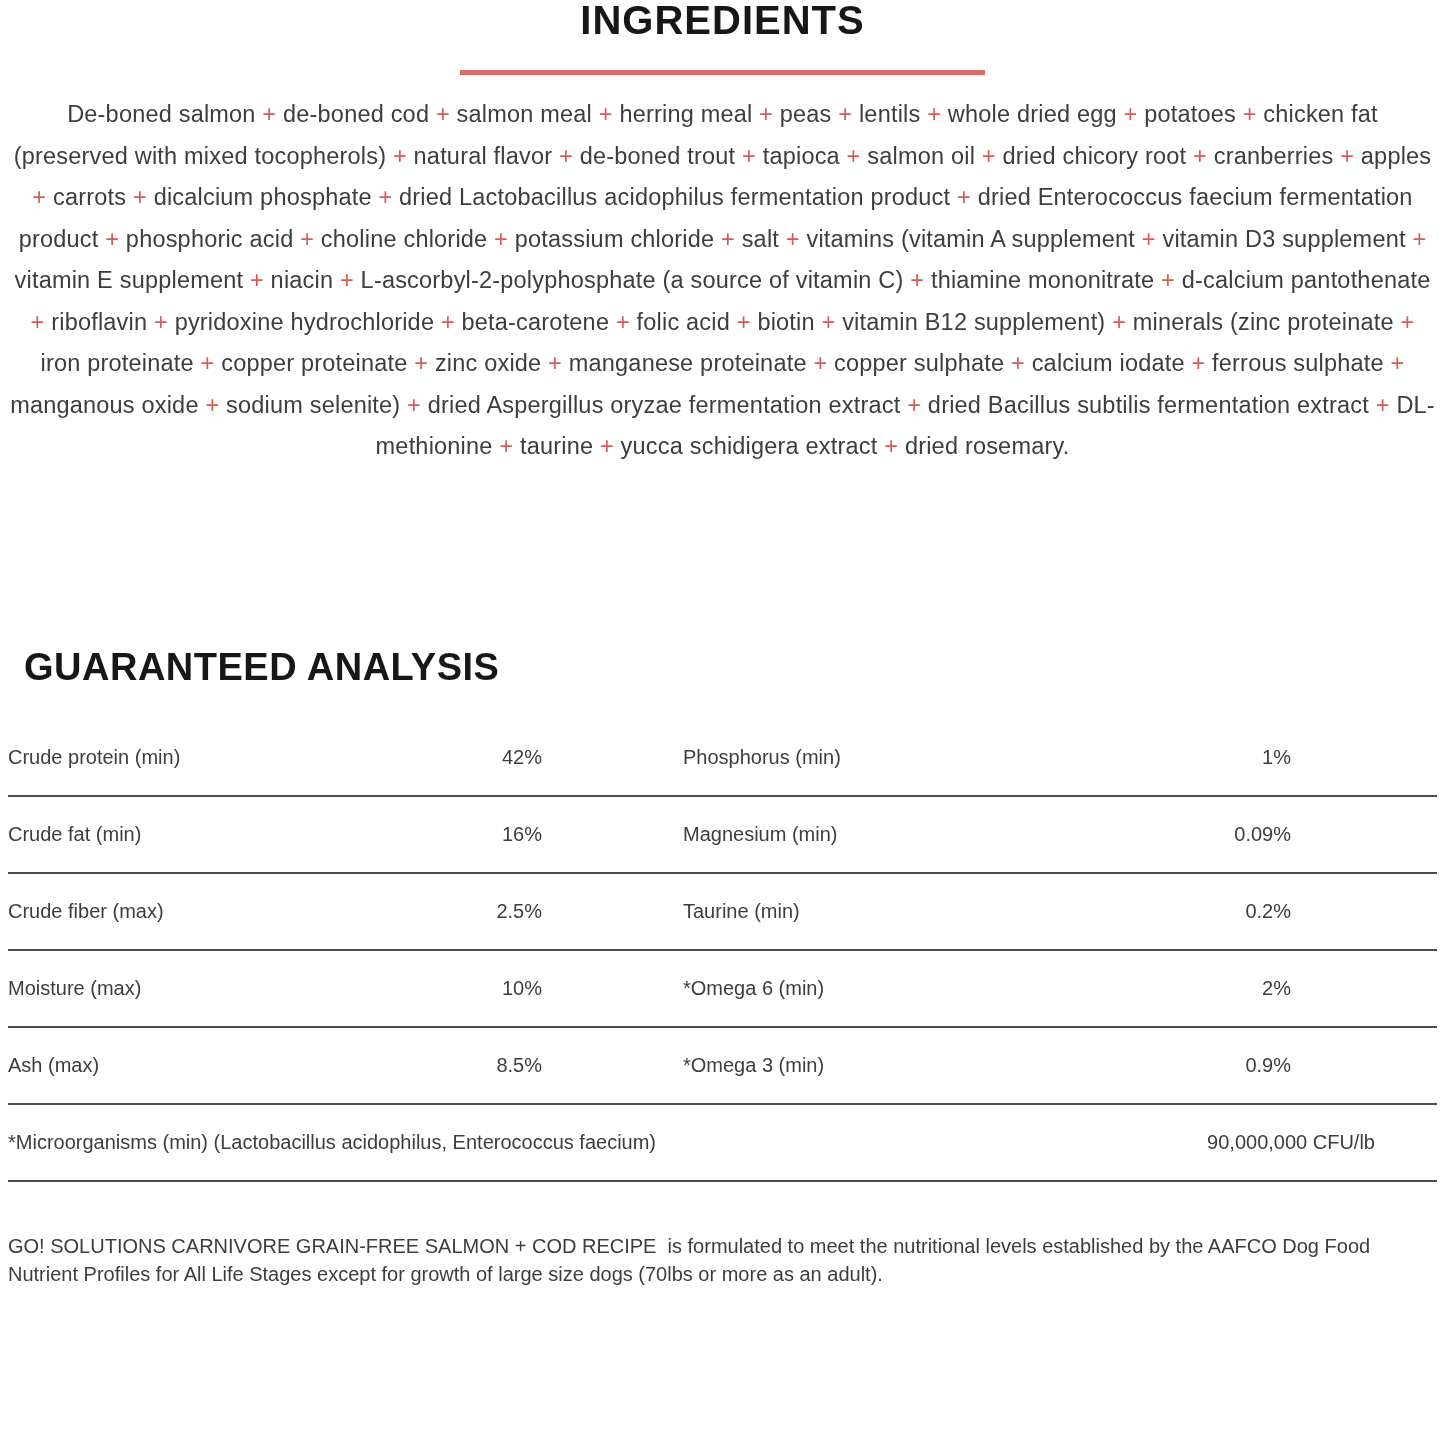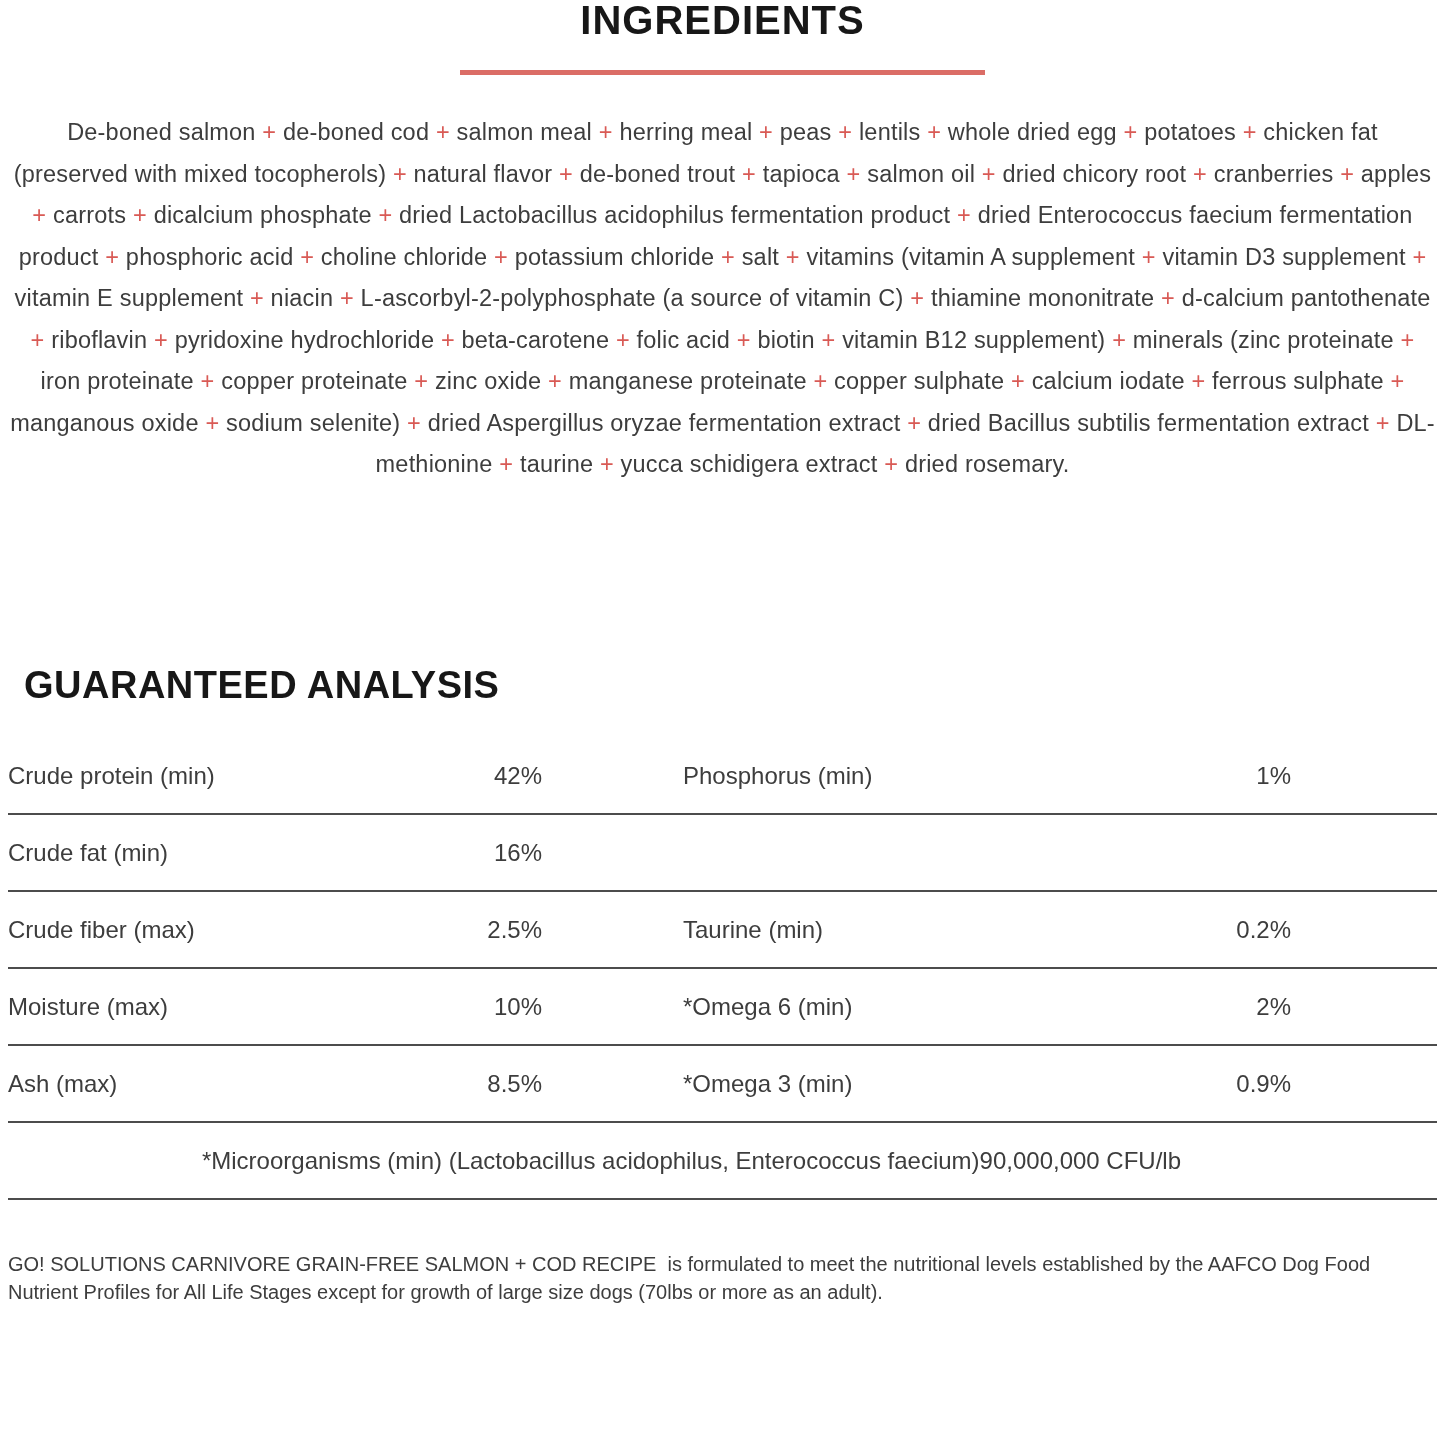--- a/index.html
+++ b/index.html
@@ -23,21 +23,21 @@
     letter-spacing:1px;
     color:var(--heading-black,#171717);
   }
   .red-divider{
     width:525px;
     height:5px;
     margin:30px auto 0;
     background:var(--divider-red,#db6d66);
   }
   .ingredients-text{
-    margin:37px auto 0;
+    margin:19px auto 0;
     max-width:1429px;
     text-align:center;
     font-size:23.5px;
     line-height:41.5px;
     letter-spacing:0.2px;
     color:var(--text-dark,#3d3d3d);
   }
   .ingredients-text .plus{
     color:var(--accent-red,#d95a55);
     font-weight:500;
@@ -51,42 +51,42 @@
     font-weight:800;
     letter-spacing:0.5px;
     color:var(--heading-black,#171717);
   }
   .analysis-table{margin-top:34px;}
   .analysis-row{
     display:flex;
     align-items:center;
     padding:24px 0;
     border-bottom:2px solid var(--table-line,#4c4c4c);
-    font-size:24px;
+    font-size:20px;
     line-height:27px;
   }
   .left-pair{
     width:667px;
     box-sizing:border-box;
     padding-right:133px;
     display:flex;
     justify-content:space-between;
   }
   .right-pair{
     flex:1;
     box-sizing:border-box;
     padding-left:8px;
     padding-right:146px;
     display:flex;
     justify-content:space-between;
   }
   .analysis-row.full{
     box-sizing:border-box;
     padding-right:62px;
-    justify-content:center;
+    justify-content:space-between;
   }
   .cell-value{text-align:right;white-space:nowrap;}
   
   .footnote{
     margin:30px 0 0;
     font-size:20px;
     line-height:24px;
     color:var(--text-dark,#3d3d3d);
   }
   .formulation{
@@ -120,20 +120,24 @@
           <div class="right-pair">
             <span class="cell-label">Phosphorus (min)</span>
             <span class="cell-value">1%</span>
           </div>
         </div>
         <div class="analysis-row">
           <div class="left-pair">
             <span class="cell-label">Crude fat (min)</span>
             <span class="cell-value">16%</span>
           </div>
+          <div class="right-pair">
+            <span class="cell-label">Magnesium (min)</span>
+            <span class="cell-value">0.09%</span>
+          </div>
         </div>
         <div class="analysis-row">
           <div class="left-pair">
             <span class="cell-label">Crude fiber (max)</span>
             <span class="cell-value">2.5%</span>
           </div>
           <div class="right-pair">
             <span class="cell-label">Taurine (min)</span>
             <span class="cell-value">0.2%</span>
           </div>

